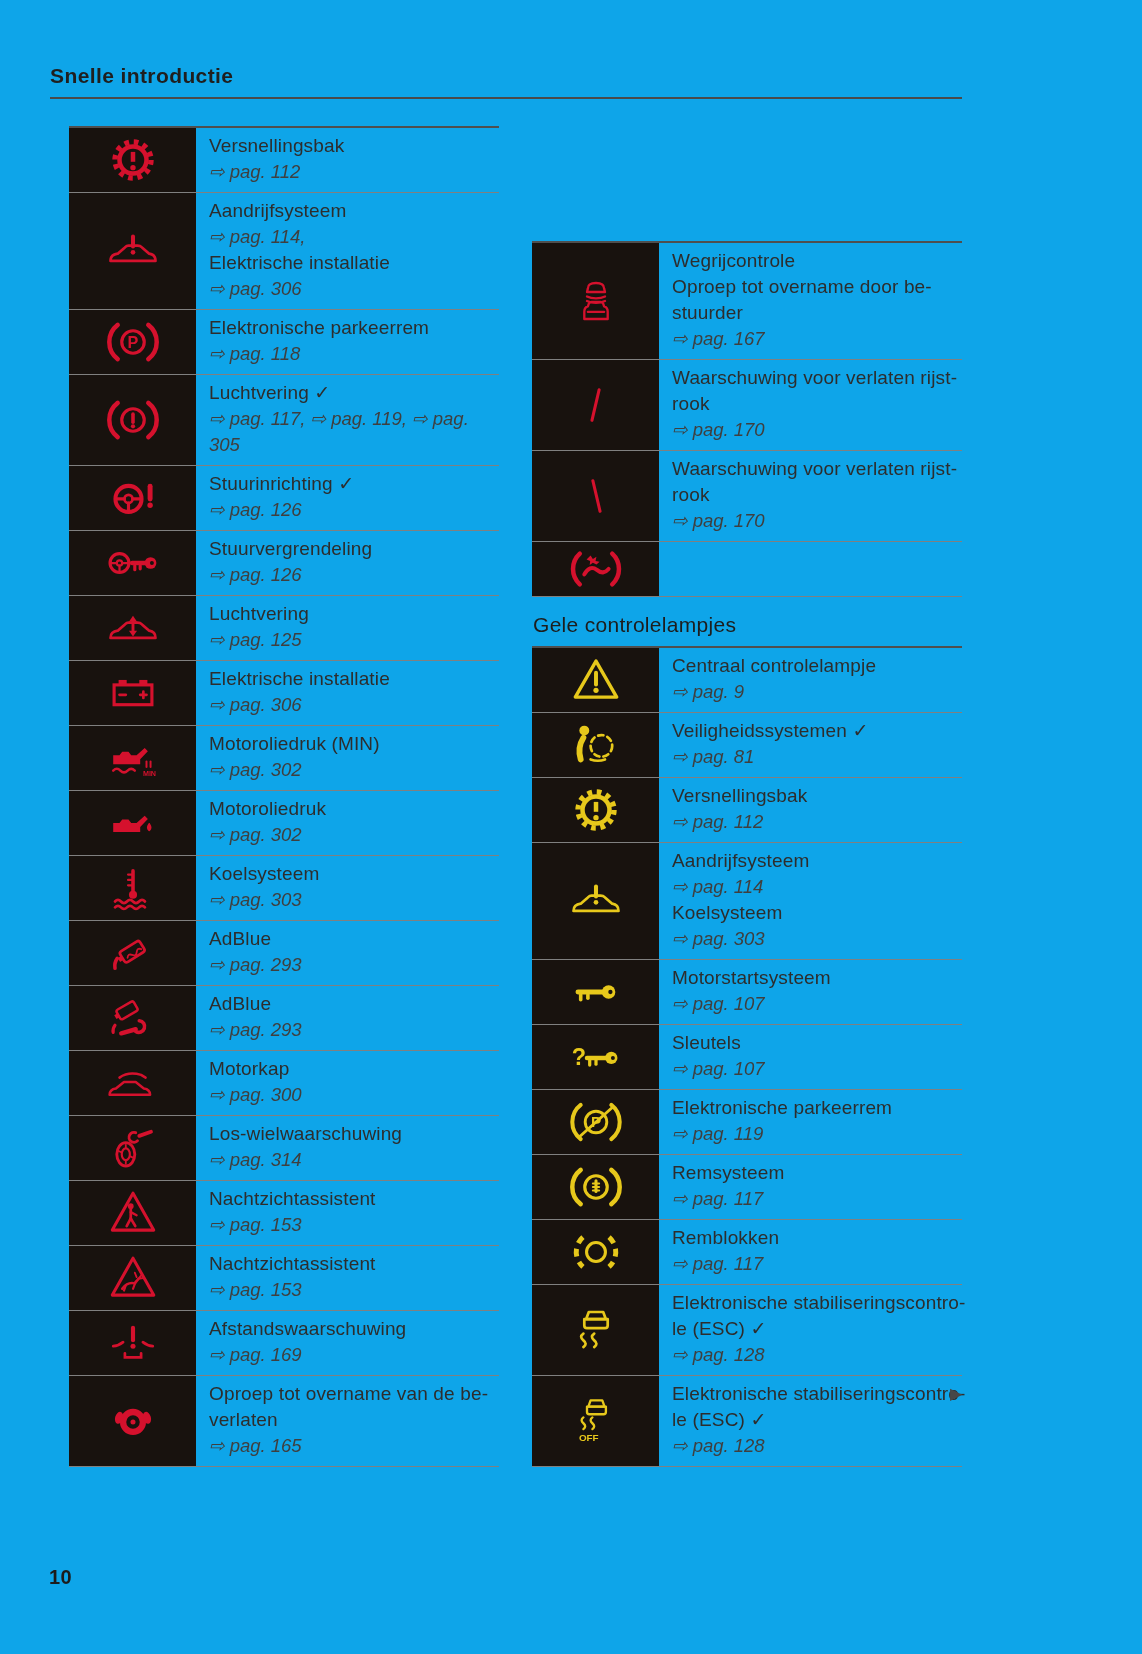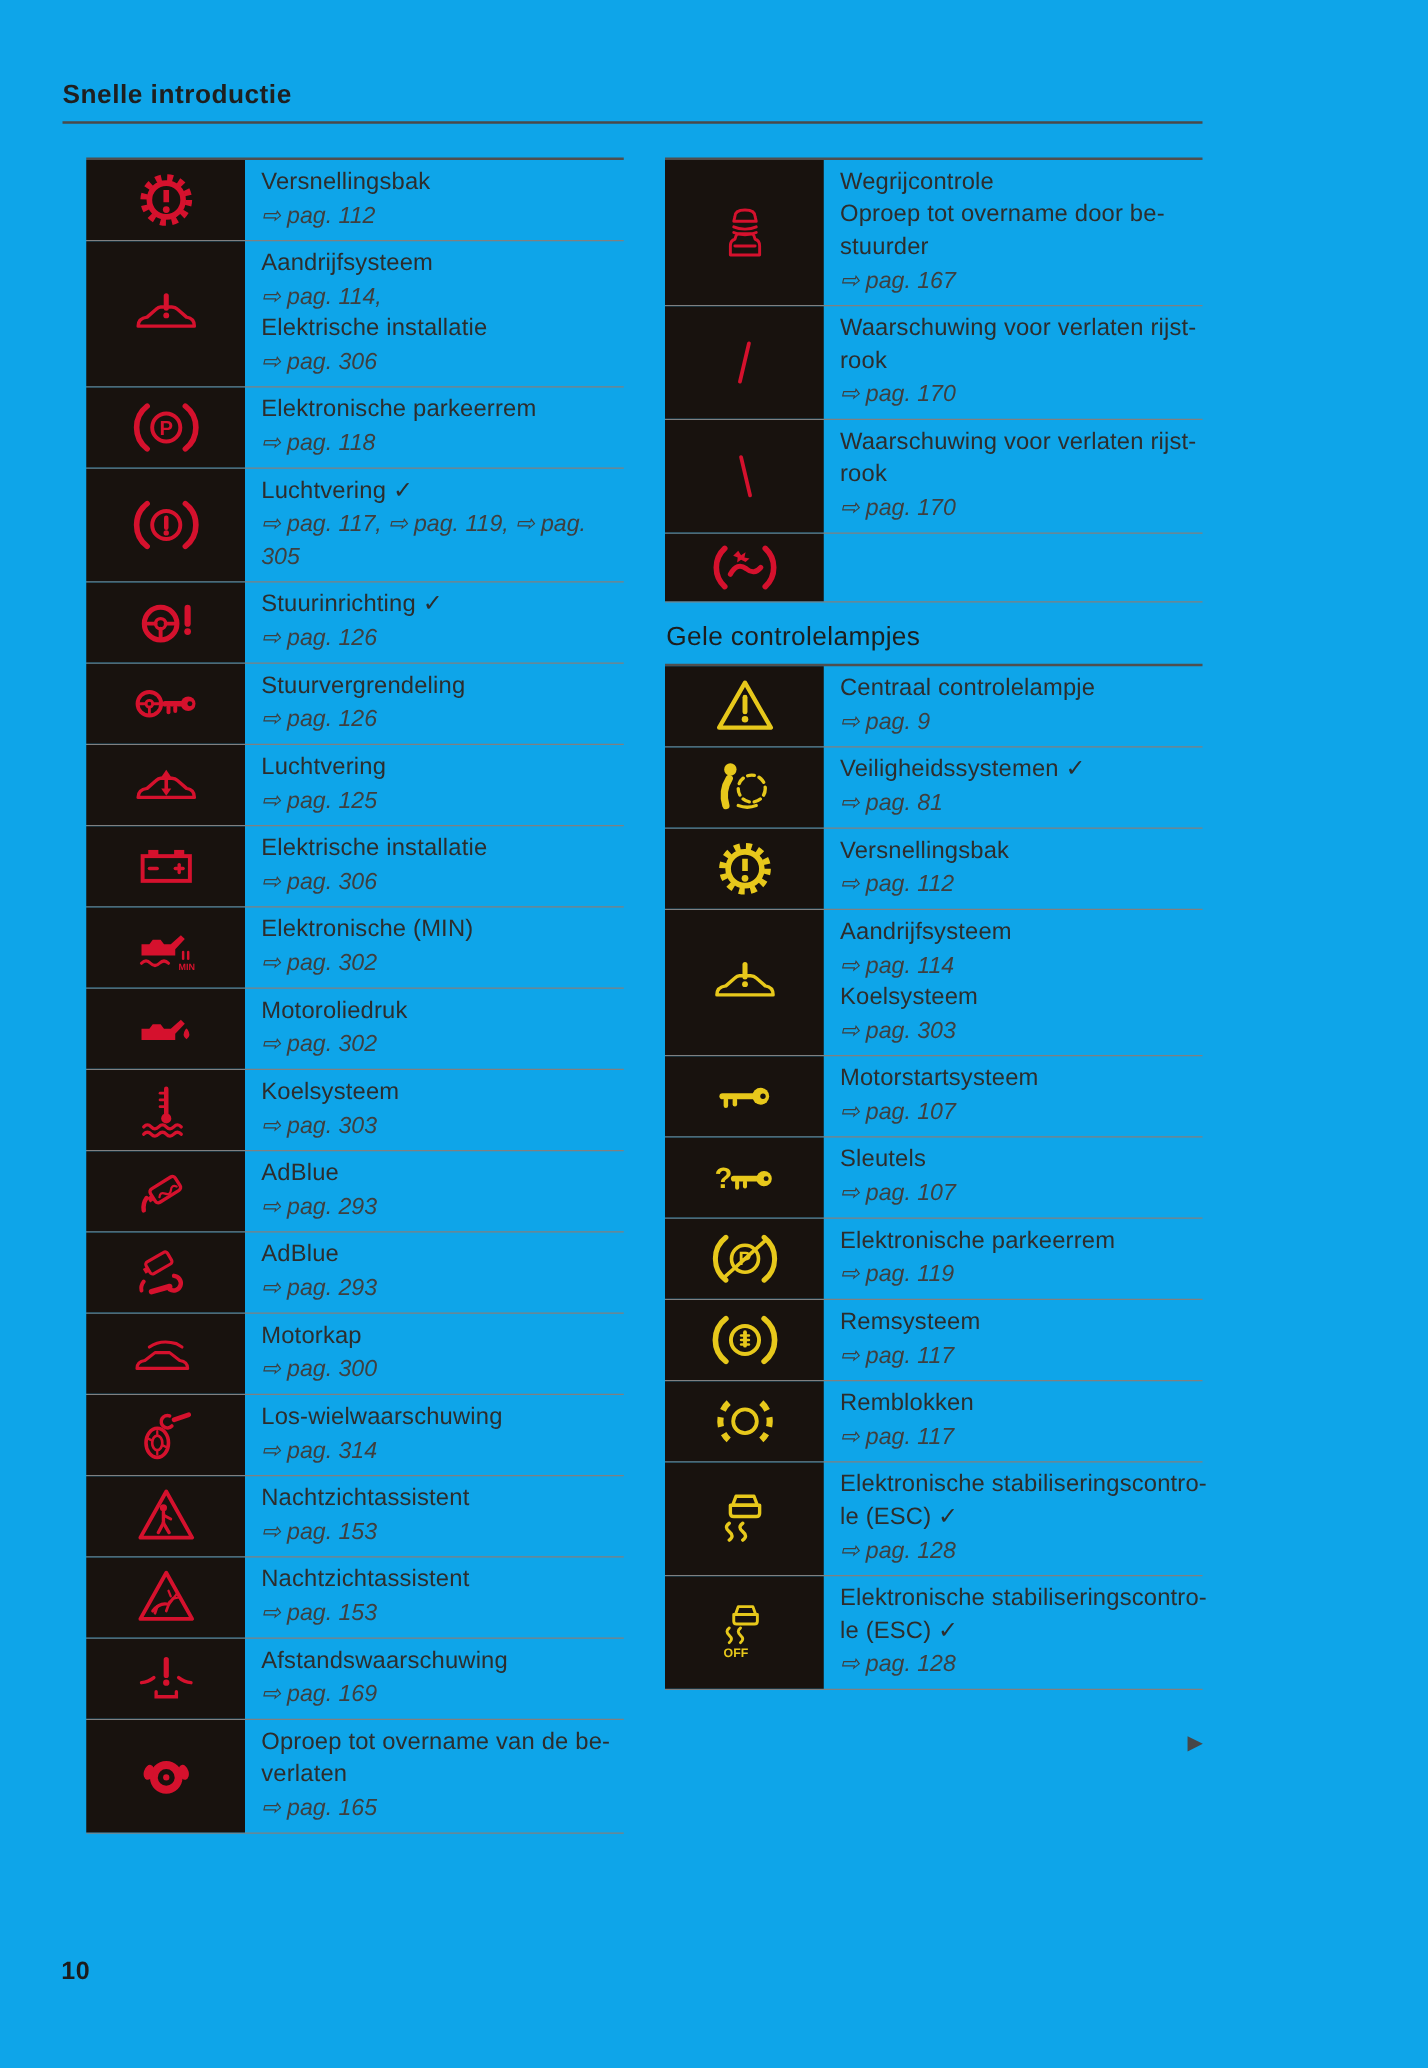--- a/index.html
+++ b/index.html
@@ -1,20 +1,20 @@
 <!DOCTYPE html>
 <html><head>
 <meta charset="utf-8">
 <style>
   html,body{margin:0;padding:0;background:#e8e8e8;}
   .page{position:relative;width:1142px;height:1654px;background:#0ea5e9;overflow:hidden;
         font-family:"Liberation Sans",sans-serif;}
   .header-title{margin:64px 180px 0 50px;font-size:21px;font-weight:bold;color:#1f1f1f;letter-spacing:.4px;}
   .header-rule{margin:9px 180px 0 50px;border-top:2px solid #4a4a4a;height:0;}
-  .columns{display:flex;margin:27px 180px 0 48px;gap:33px;align-items:flex-start;padding-left:21px;}
+  .columns{display:flex;margin:27px 180px 0 48px;gap:33px;align-items:flex-end;padding-left:21px;}
   .col{flex:1;min-width:0;}
   .itable{border-bottom:1.5px solid #808080;}
   .row{display:flex;border-top:1.5px solid #808080;}
   .itable .row:first-child{border-top:2px solid #4f4f4f;}
   .icon-cell{width:127px;min-width:127px;background:#18120e;display:flex;align-items:center;justify-content:center;}
   .icon{display:block;line-height:0;}
   .icon svg{width:54px;height:54px;display:block;}
   .text-cell{flex:1;min-width:0;padding:5px 2px 7px 13px;background:transparent;}
   .name-line{font-size:19px;line-height:26px;color:#2d2d2d;letter-spacing:.15px;white-space:nowrap;}
   .ref-line{font-size:18.5px;line-height:26px;color:#3f3f3f;font-style:italic;}
@@ -197,21 +197,21 @@
                     <path d="M8 37 L8 27 L15 27 L18 23 L25 23 L28 27 L34 27 L43 19 L46.5 22.5 L38 31.5 L38 37 Z" stroke="none"></path>
                     <path d="M8 44 q4 -4 8 0 t8 0 t8 0" fill="none" stroke-width="2.8"></path>
                     <line x1="45" y1="34" x2="45" y2="40" stroke-width="2.2"></line>
                     <line x1="49.5" y1="34" x2="49.5" y2="40" stroke-width="2.2"></line>
                     <text x="41" y="50" font-size="8" font-weight="bold" font-family="Liberation Sans, sans-serif" stroke="none">MIN</text>
                   </g>
                 </svg>
               </span>
             </div>
             <div class="text-cell">
-              <div class="name-line">Elektronische (MIN)</div>
+              <div class="name-line">Motoroliedruk (MIN)</div>
               <div class="ref-line">⇨ pag. 302</div>
             </div>
           </div>
           <div class="row">
             <div class="icon-cell" style="color: rgb(213, 17, 45);">
               <span class="icon">
                 <svg viewBox="0 0 60 60">
                   <g stroke="currentColor" fill="currentColor" stroke-linecap="round">
                     <path d="M8 40 L8 30 L15 30 L18 26 L25 26 L28 30 L34 30 L43 22 L46.5 25.5 L38 34.5 L38 40 Z" stroke="none"></path>
                     <path d="M48 31 q3 4.5 0 7 q-3 -2.5 0 -7" stroke-width="2"></path>

